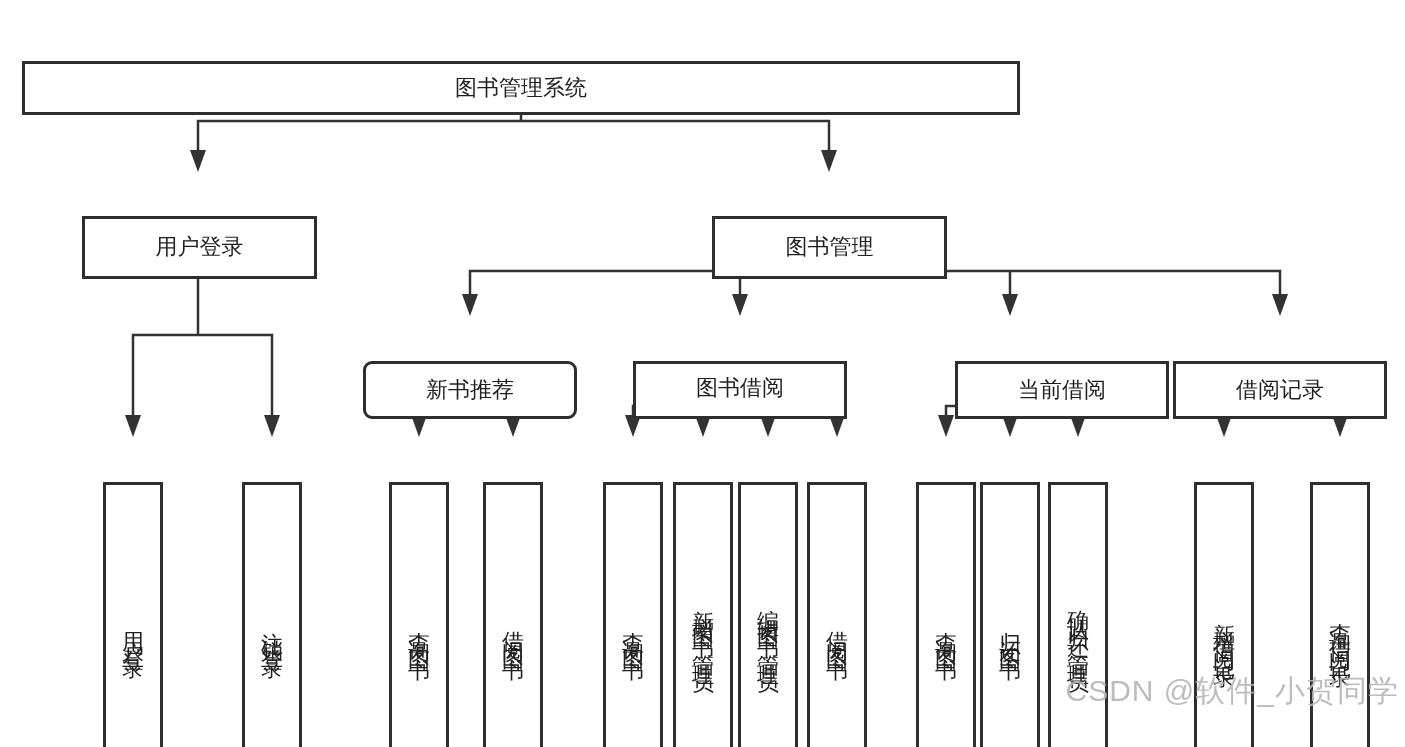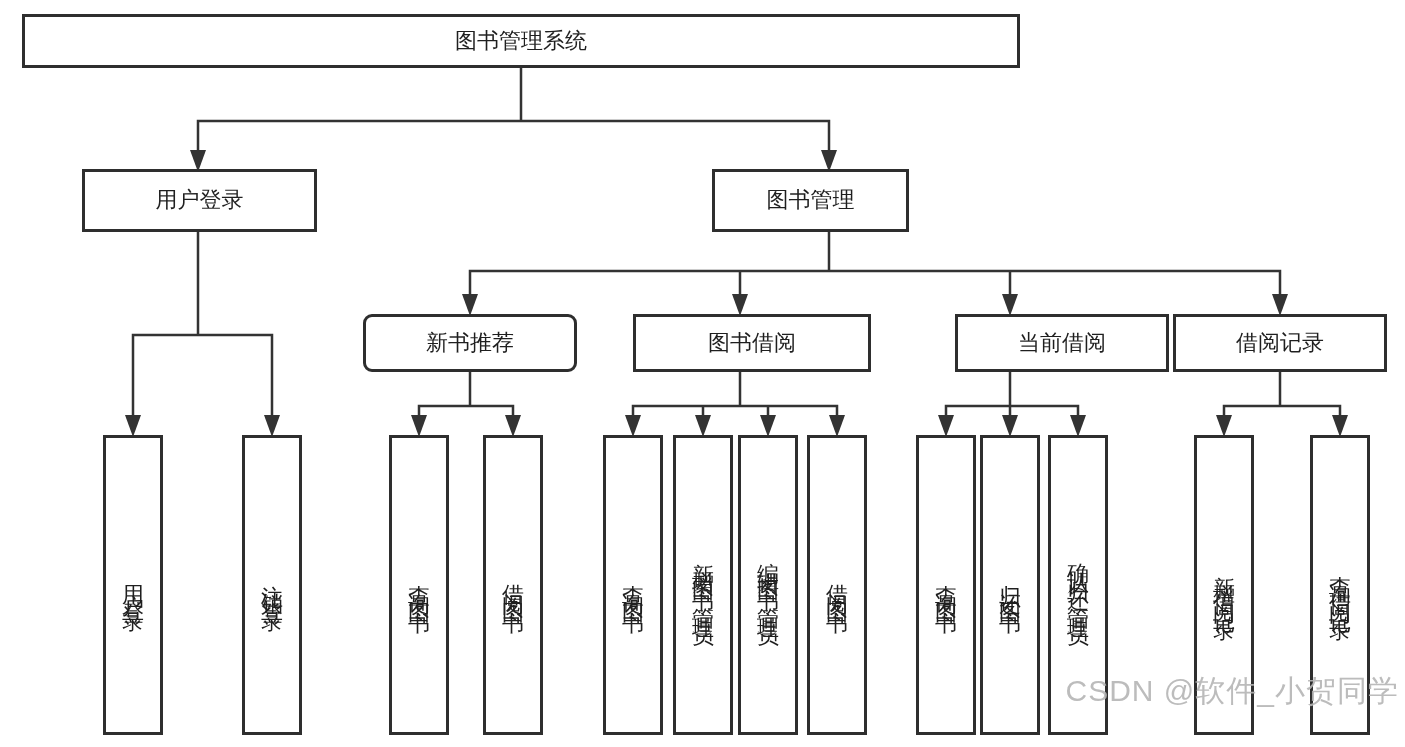--- a/index.html
+++ b/index.html
@@ -21,20 +21,21 @@
   .cline { stroke: var(--line); stroke-width: 2.5; fill: none; stroke-linecap: square; }
   .arrow { fill: var(--line); stroke: none; }
   .node {
     position: absolute; box-sizing: border-box; z-index: 1;
     background: var(--background);
     border: 3px solid var(--box-border);
     color: var(--text);
     display: flex; align-items: center; justify-content: center;
     font-size: 22px; line-height: 1.2;
     white-space: nowrap;
+    margin-top: 47px;
   }
   .leaf .vtext {
     writing-mode: vertical-rl;
     letter-spacing: 9px;
     line-height: 1;
     white-space: normal;
   }
   .watermark {
     position: absolute; right: 6px; top: 671px; z-index: 3;
     color: var(--watermark);
@@ -84,28 +85,28 @@
     <path class="arrow" d="M1332 415 L1348 415 L1340 437 Z"></path>
   </svg>
 
   <div class="node" style="left:22px; top:14px; width:998px; height:54px;">
     <span>图书管理系统</span>
   </div>
 
   <div class="node" style="left:82px; top:169px; width:235px; height:63px;">
     <span>用户登录</span>
   </div>
-  <div class="node" style="left:712px; top:169px; width:197px; height:63px;">
+  <div class="node" style="left:712px; top:169px; width:235px; height:63px;">
     <span>图书管理</span>
   </div>
 
   <div class="node" style="left:363px; top:314px; width:214px; height:58px;border-radius:9px;">
     <span>新书推荐</span>
   </div>
-  <div class="node" style="left:633px; top:314px; width:238px; height:58px;">
+  <div class="node" style="left:633px; top:314px; width:214px; height:58px;font-family:Liberation Mono, monospace;">
     <span>图书借阅</span>
   </div>
   <div class="node" style="left:955px; top:314px; width:214px; height:58px;">
     <span>当前借阅</span>
   </div>
   <div class="node" style="left:1173px; top:314px; width:214px; height:58px;">
     <span>借阅记录</span>
   </div>
 
   <div class="node leaf" style="left:103px; top:435px; width:60px; height:300px;">

